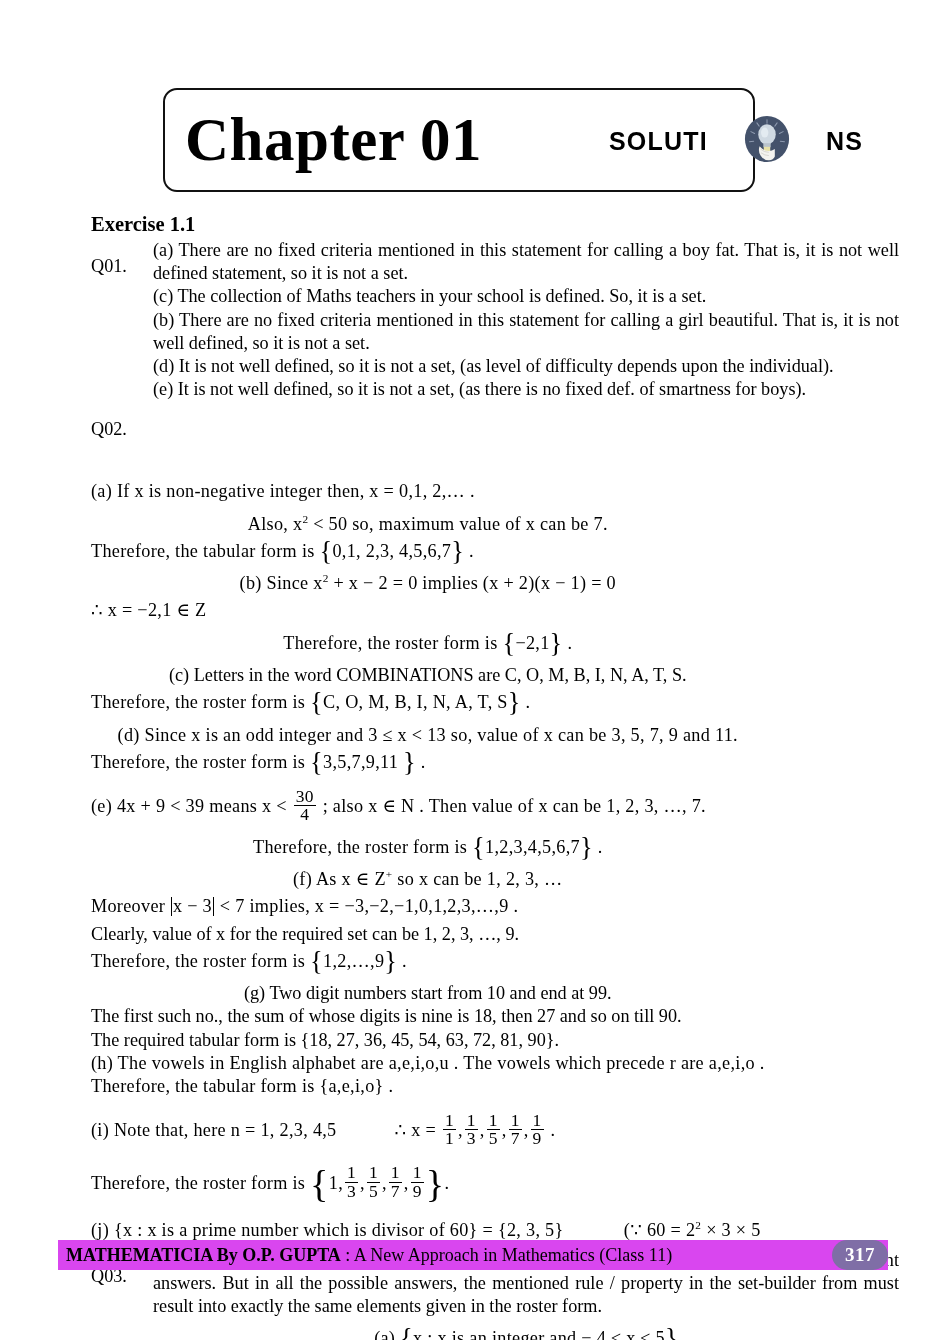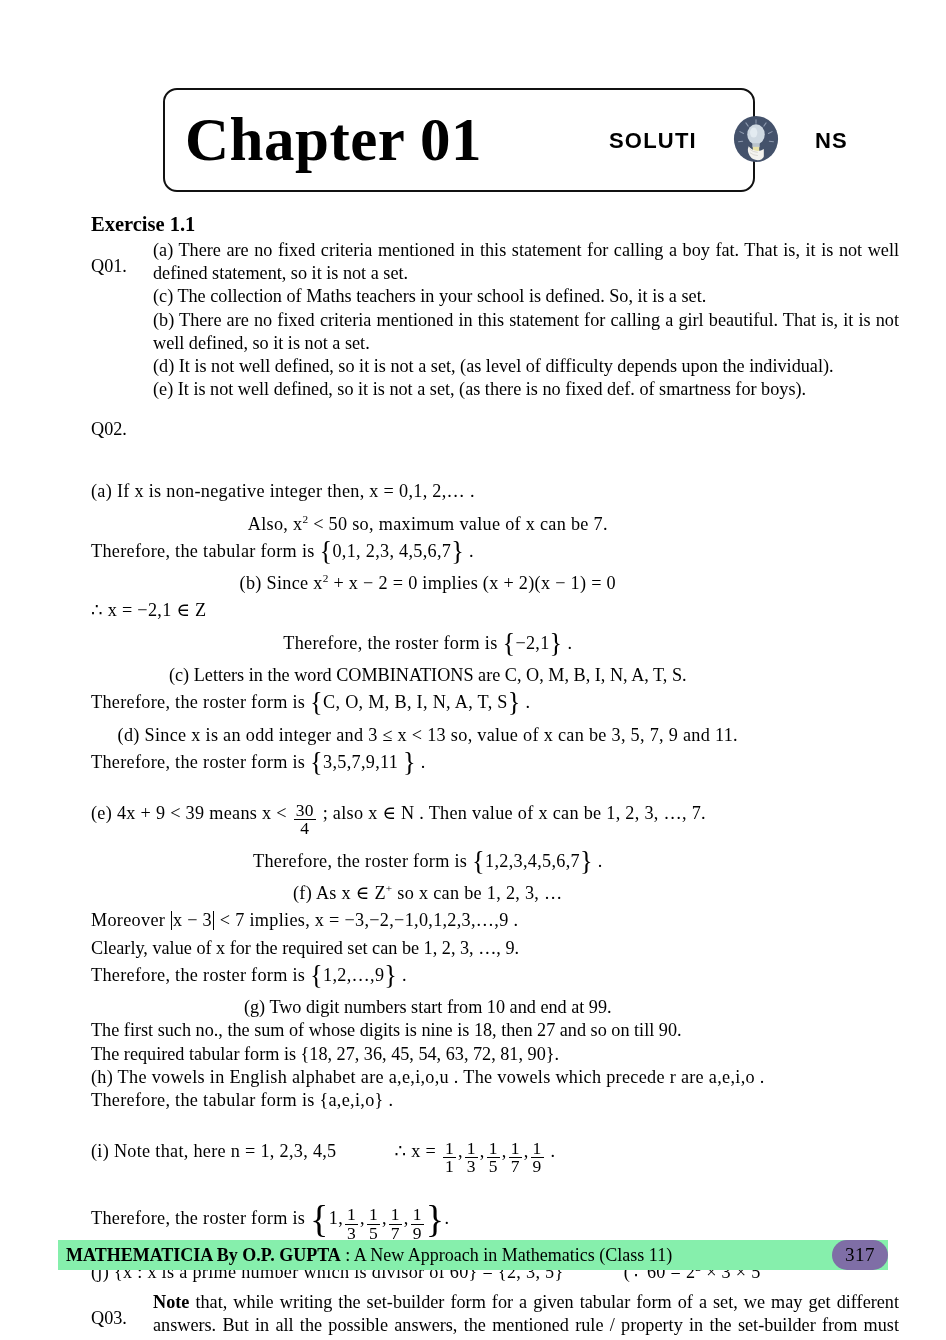--- a/index.html
+++ b/index.html
@@ -38,21 +38,21 @@
     letter-spacing: 0.5px;
     line-height: 88px;
     white-space: nowrap;
   }
   #solutions-wordmark {
     position: absolute;
     left: 609px;
     top: 118px;
     font-family: "Liberation Sans", "DejaVu Sans", sans-serif;
     font-weight: bold;
-    font-size: 22px;
+    font-size: 25px;
     letter-spacing: 1.2px;
     white-space: nowrap;
     display: flex;
     align-items: center;
     z-index: 5;
     gap: 35px;
   }
   #solutions-wordmark .wm-part { display: inline-block; }
   #bulb-logo {
     display: inline-block;
@@ -110,21 +110,21 @@
   .frac {
     display: inline-block;
     vertical-align: middle;
     text-align: center;
     line-height: 1.02;
     font-size: 0.96em;
     margin: 0 2px;
     position: relative;
     top: -0.15em;
   }
-  .frac .num { display: block; padding: 0 2px; margin-top: 14px; }
+  .frac .num { display: block; padding: 0 2px; }
   .frac .den {
     display: block;
     border-top: 1.4px solid #000;
     padding: 0 2px;
   }
   .brace {
     display: inline-block;
     font-size: 1.45em;
     vertical-align: middle;
     line-height: 0.8;
@@ -146,40 +146,40 @@
   }
   .clearfix::after { content: ""; display: block; clear: both; }
 
   
   #footer-bar {
     position: absolute;
     left: 58px;
     top: 1240px;
     width: 830px;
     height: 30px;
-    background: #86efac;
+    background: #d946ef;
     display: flex;
     align-items: center;
   }
   #footer-text {
     font-size: 18px;
     padding-left: 8px;
     white-space: nowrap;
     line-height: 30px;
   }
   #footer-text .ft-bold { font-weight: bold; }
   #page-number-box {
     position: absolute;
     left: 832px;
     top: 1240px;
     width: 56px;
     height: 30px;
     background: #7f6ea6;
-    color: #000000;
-    font-weight: normal;
+    color: #ffffff;
+    font-weight: bold;
     font-size: 19px;
     display: flex;
     align-items: center;
     justify-content: center;
     letter-spacing: 0.5px;
     border-radius: 15px;
   }
 </style>
 </head>
 <body>

